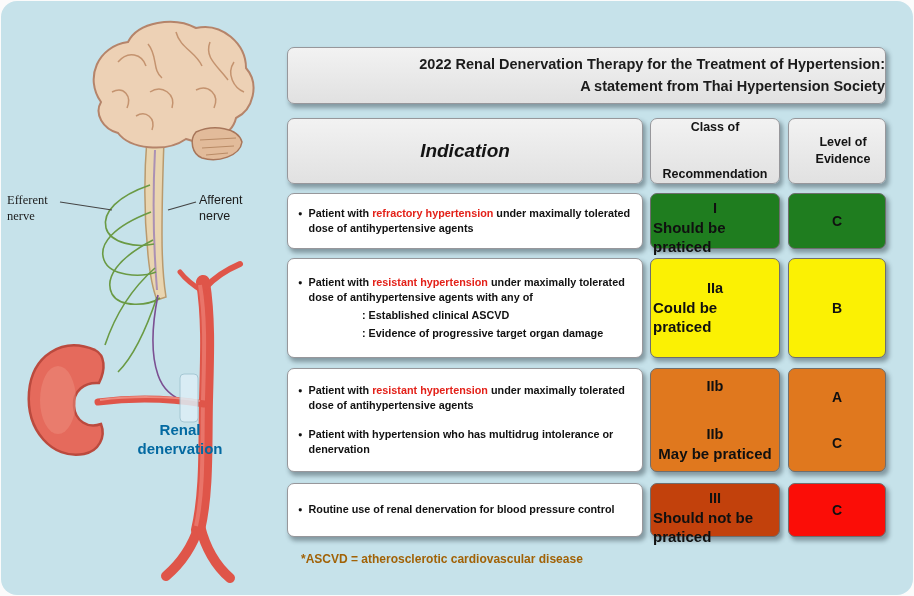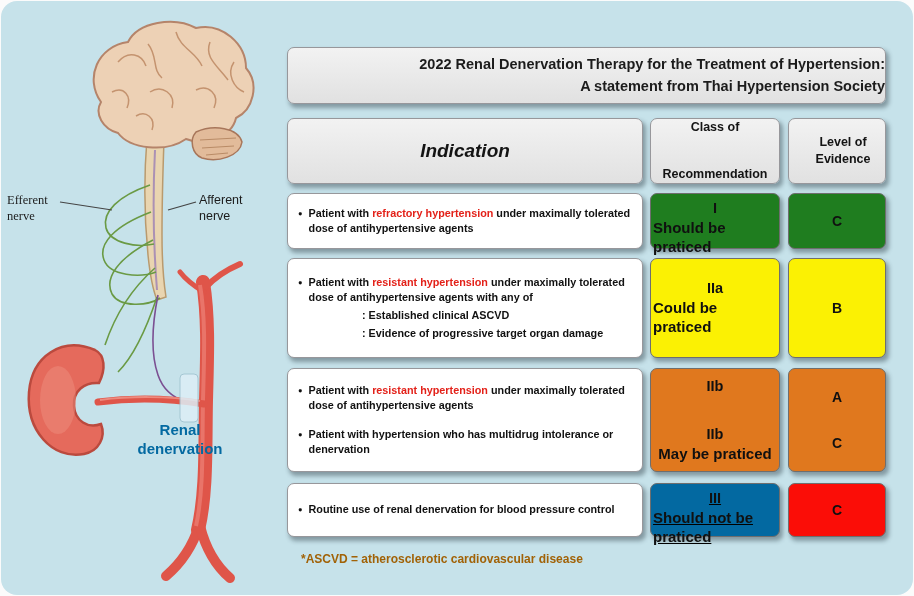--- a/index.html
+++ b/index.html
@@ -195,21 +195,21 @@
     <div class="box cbox evid-box" style="top: 368px; height: 104px; background: rgb(224, 120, 30);">
       <div class="e-letter">A</div>
       <div class="e-letter">C</div>
     </div>
     <div class="box white ind-box" style="top: 483px; height: 54px;">
       <div class="b-line">
         <span class="dot">●</span>
         <span class="b-text"><span>Routine use of renal denervation for blood pressure control</span></span>
       </div>
     </div>
-    <div class="box cbox class-box" style="top: 483px; height: 54px; background: #0369a1; text-decoration: underline;">
+    <div class="box cbox class-box" style="top: 483px; height: 54px; background: #c2410c;">
       <div class="cgroup">
         <div class="c-big">III</div>
         <div class="c-small">Should not be praticed</div>
       </div>
     </div>
     <div class="box cbox evid-box" style="top: 483px; height: 54px; background: rgb(251, 13, 7);">
       <div class="e-letter">C</div>
     </div>
   </div>
 

